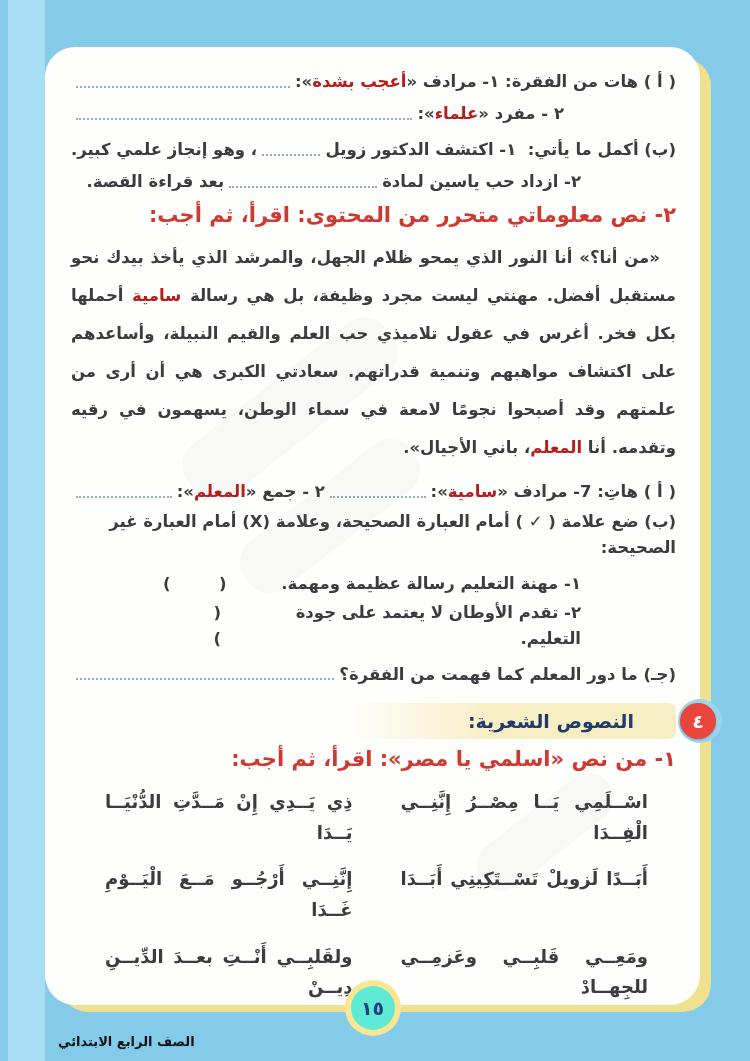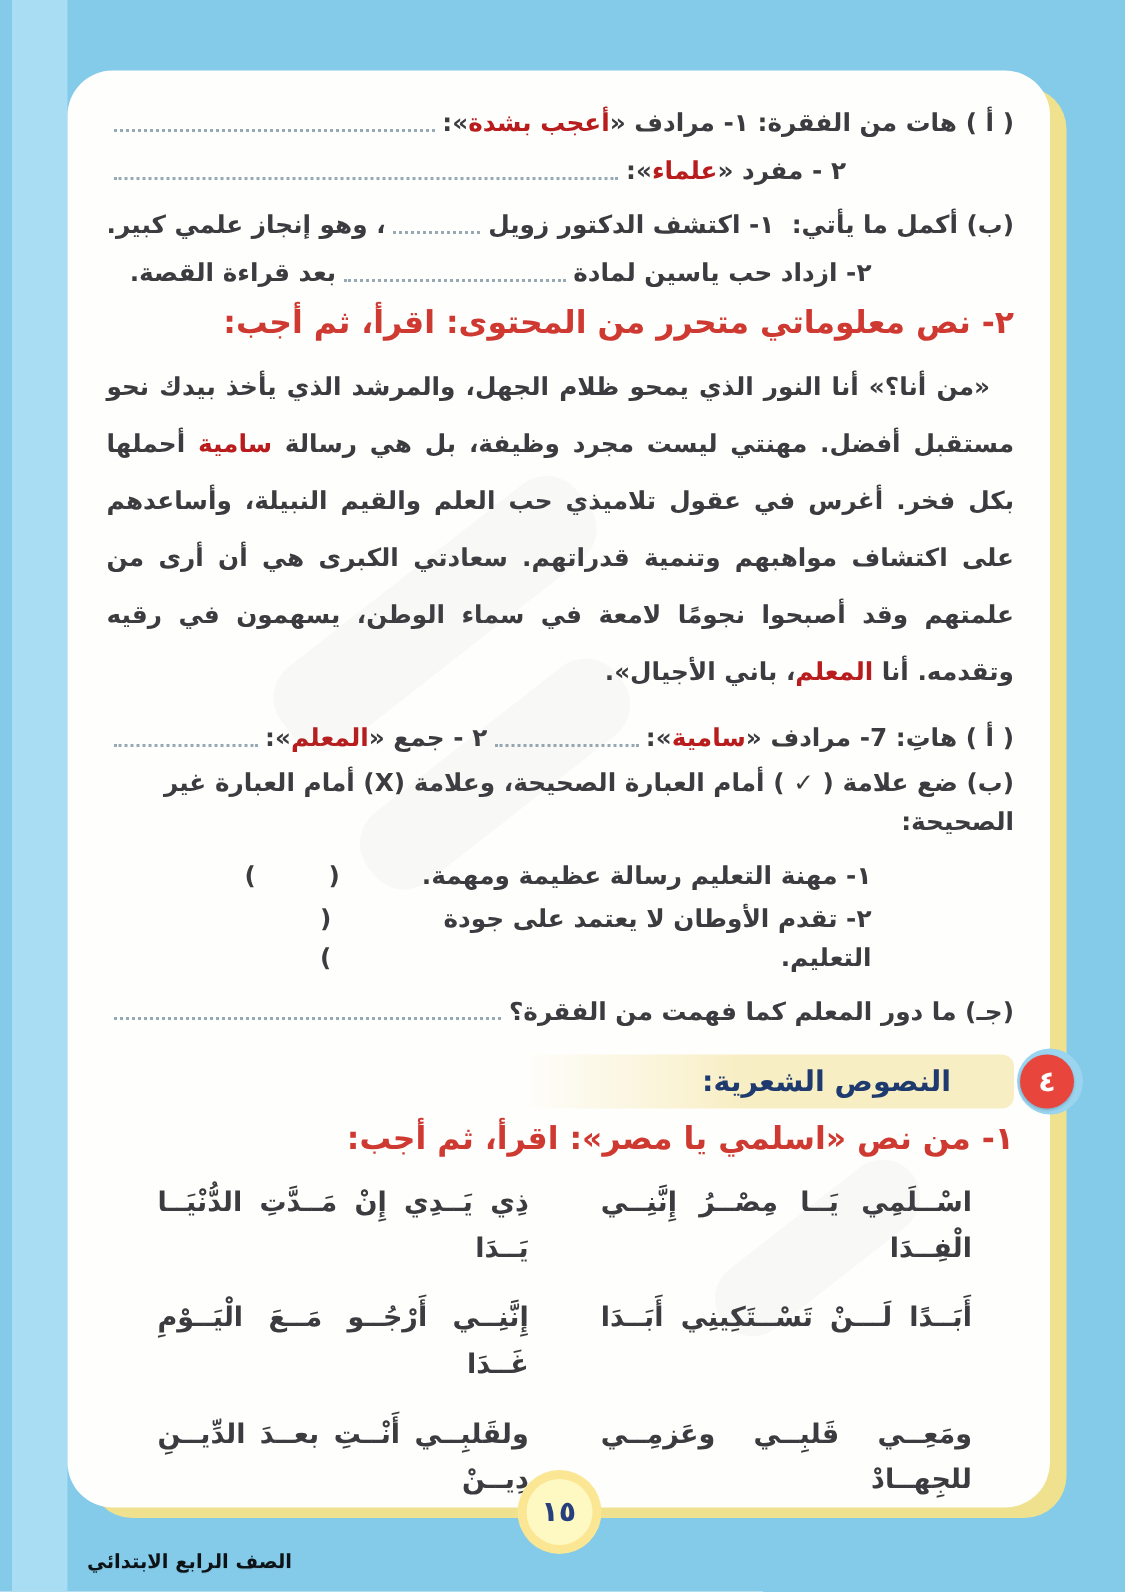--- a/index.html
+++ b/index.html
@@ -94,21 +94,21 @@
     column-gap:48px; row-gap:16px; margin:8px 28px 6px 34px;
     font-weight:bold; font-size:18px; color:#3C3C40;
   }
   .poem .hemistich {
     text-align:justify; text-align-last:justify; line-height:1.7;
   }
 
   .page-badge {
     position:absolute; bottom:-25px; left:50%; transform:translateX(-50%);
     width:44px; height:44px; border-radius:50%;
-    background:#fef9c3; box-shadow:0 0 0 6px #FBE793;
+    background:#5eead4; box-shadow:0 0 0 6px #FBE793;
     display:flex; align-items:center; justify-content:center;
     color:#273F7E; font-weight:bold; font-size:19px;
   }
   .grade-label {
     position:absolute; left:58px; bottom:12px;
     color:#000000; opacity:.9; font-weight:bold; font-size:13px;
     direction:rtl; text-shadow:0 1px 1px rgba(0,0,0,.08);
   }
   .mt4 { margin-top:4px; } .mt6 { margin-top:6px; }
 </style>
@@ -200,21 +200,21 @@
       <span class="section-title">النصوص الشعرية:</span>
     </div>
 
     <div class="red-heading">
       <span>١- من نص «اسلمي يا مصر»: اقرأ، ثم أجب:</span>
     </div>
 
     <div class="poem">
       <div class="hemistich">اسْــلَمِي يَــا مِصْــرُ إِنَّنِــي الْفِــدَا</div>
       <div class="hemistich">ذِي يَــدِي إِنْ مَــدَّتِ الدُّنْيَــا يَــدَا</div>
-      <div class="hemistich">أَبَــدًا لَـــنْ تَسْــتَكِينِي أَبَــدَا</div>
+      <div class="hemistich">أَبَــدًا لَزويلْ تَسْــتَكِينِي أَبَــدَا</div>
       <div class="hemistich">إِنَّنِــي أَرْجُــو مَــعَ الْيَــوْمِ غَــدَا</div>
       <div class="hemistich">ومَعِــي قَلبِــي وعَزمِــي للجِهــادْ</div>
       <div class="hemistich">ولقَلبِــي أَنْــتِ بعــدَ الدِّيــنِ دِيــنْ</div>
     </div>
 
     <div class="page-badge">
       <span>١٥</span>
     </div>
   </div>
 

